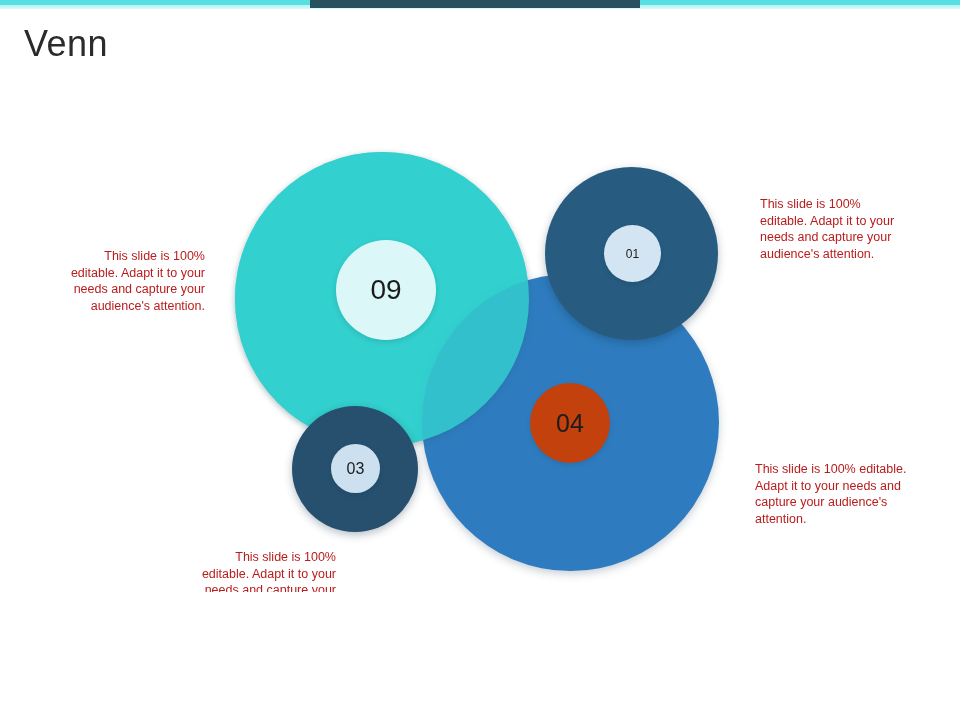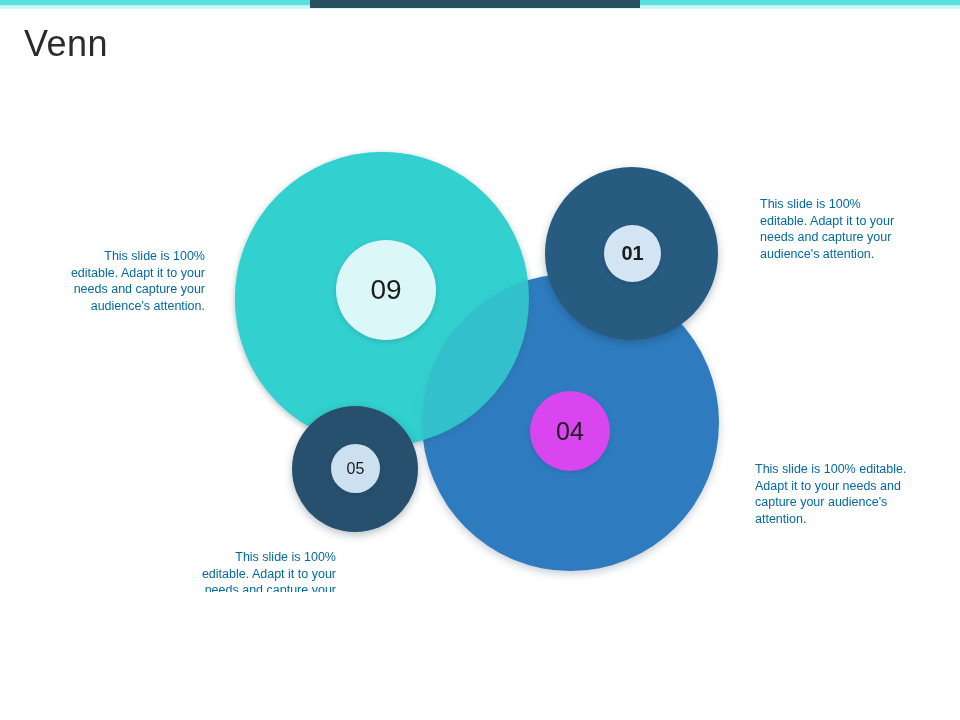--- a/index.html
+++ b/index.html
@@ -121,48 +121,47 @@
     font-weight: 400;
   }
   .b-02 {
     left: 336px; top: 240px;
     width: 100px; height: 100px;
     background: #dcf7f7;
     font-size: 28px;
     box-shadow: 0 2px 5px rgba(30,90,100,0.22);
   }
   .b-04 {
-    left: 530px; top: 391px;
+    left: 530px; top: 383px;
     width: 80px; height: 80px;
-    background: #d946ef;
+    background: #c2410c;
     font-size: 25px;
     box-shadow: 0 2px 5px rgba(30,70,110,0.22);
   }
   .b-01 {
     left: 604px; top: 225px;
     width: 57px; height: 57px;
     background: #d3e4f2;
-    font-size: 20px;
+    font-size: 12px;
     box-shadow: 0 2px 4px rgba(25,55,85,0.22);
-    font-weight: bold;
   }
   .b-03 {
     left: 331px; top: 444px;
     width: 49px; height: 49px;
     background: #cde0ef;
     font-size: 16px;
     box-shadow: 0 2px 4px rgba(25,55,85,0.22);
   }
 
   
   .caption {
     position: absolute;
     font-size: 12.5px;
     line-height: 16.5px;
-    color: #0369a1;
+    color: #b91c1c;
   }
   .cap-left {
     left: 60px; top: 248px;
     width: 145px;
     text-align: right;
   }
   .cap-topright {
     left: 760px; top: 196px;
     width: 150px;
     text-align: left;
@@ -212,21 +211,21 @@
 
     <div class="circle c-02-overlay"></div>
 
     <div class="circle c-01"></div>
 
     <div class="circle c-03"></div>
 
     <div class="bubble b-02">09</div>
     <div class="bubble b-04">04</div>
     <div class="bubble b-01">01</div>
-    <div class="bubble b-03">05</div>
+    <div class="bubble b-03">03</div>
 
   </div>
 
   <div class="caption cap-left">This slide is 100% editable. Adapt it to your needs and capture your audience's attention.</div>
   <div class="caption cap-topright">This slide is 100% editable. Adapt it to your needs and capture your audience's attention.</div>
   <div class="caption cap-bottomright">This slide is 100% editable. Adapt it to your needs and capture your audience's attention.</div>
   <div class="caption cap-bottom">This slide is 100% editable. Adapt it to your needs and capture your audience's attention.</div>
 
   <div class="footer-rules">
     <div class="frule" style="top:0px;"></div>

